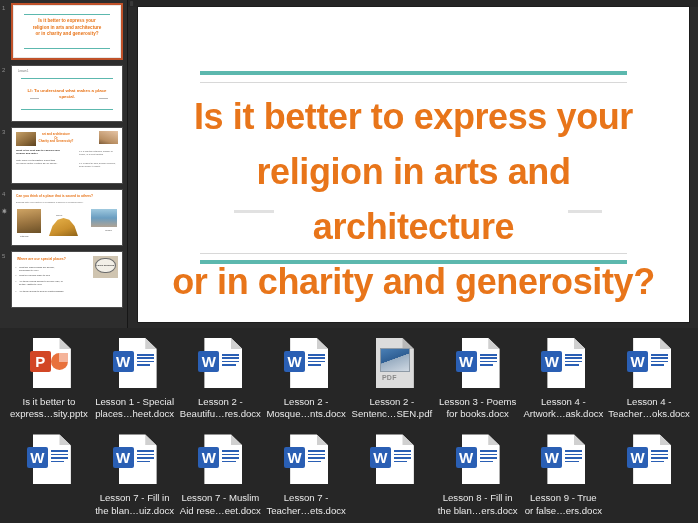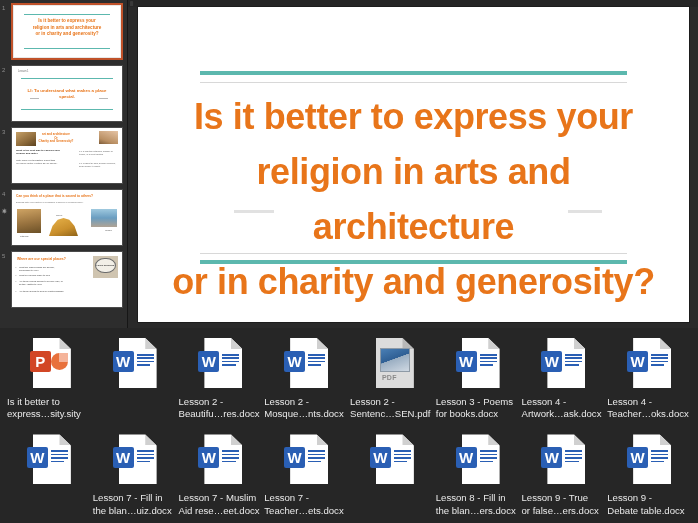--- a/index.html
+++ b/index.html
@@ -364,21 +364,21 @@
     left: 13px; top: 36px;
     color: #8a8a8a;
     font-size: 7px;
     font-weight: bold;
     letter-spacing: .3px;
   }
   .file-label {
     color: #e9e9e9;
     font-size: 9.6px;
     line-height: 12.2px;
-    text-align: left;
+    text-align: center;
     width: 100%;
     word-break: break-word;
   }
   .file-label span { display: block; }
   .row-gap { height: 12px; }
 </style>
 </head>
 <body>
 
 <div id="app">
@@ -487,35 +487,39 @@
 
       <div class="file-cell">
         <div class="file-icon">
           <div class="pg"></div>
           <div class="pg-fold"></div>
           <div class="ppt-pie"></div>
           <div class="badge ppt">P</div>
         </div>
         <div class="file-label">
           <span>Is it better to</span>
-          <span>express…sity.sity</span>
-        </div>
-      </div>
-
-      <div class="file-cell">
-        <div class="file-icon">
-          <div class="pg"></div>
-          <div class="pg-fold"></div>
-          <div class="lines">
-              <i></i>
-              <i></i>
-              <i></i>
-              <i></i>
-            </div>
-          <div class="badge word">W</div>
+          <span>express…sity.pptx</span>
+        </div>
+      </div>
+
+      <div class="file-cell">
+        <div class="file-icon">
+          <div class="pg"></div>
+          <div class="pg-fold"></div>
+          <div class="lines">
+              <i></i>
+              <i></i>
+              <i></i>
+              <i></i>
+            </div>
+          <div class="badge word">W</div>
+        </div>
+        <div class="file-label">
+          <span>Lesson 1 - Special</span>
+          <span>places…heet.docx</span>
         </div>
       </div>
 
       <div class="file-cell">
         <div class="file-icon">
           <div class="pg"></div>
           <div class="pg-fold"></div>
           <div class="lines">
               <i></i>
               <i></i>
@@ -744,23 +748,19 @@
           <div class="pg"></div>
           <div class="pg-fold"></div>
           <div class="lines">
               <i></i>
               <i></i>
               <i></i>
               <i></i>
             </div>
           <div class="badge word">W</div>
         </div>
-        <div class="file-label">
-          <span>Lesson 9 -</span>
-          <span>Debate table.docx</span>
-        </div>
       </div>
 
     </div>
 
   </div>
 
 </div>
 
 </body></html>

